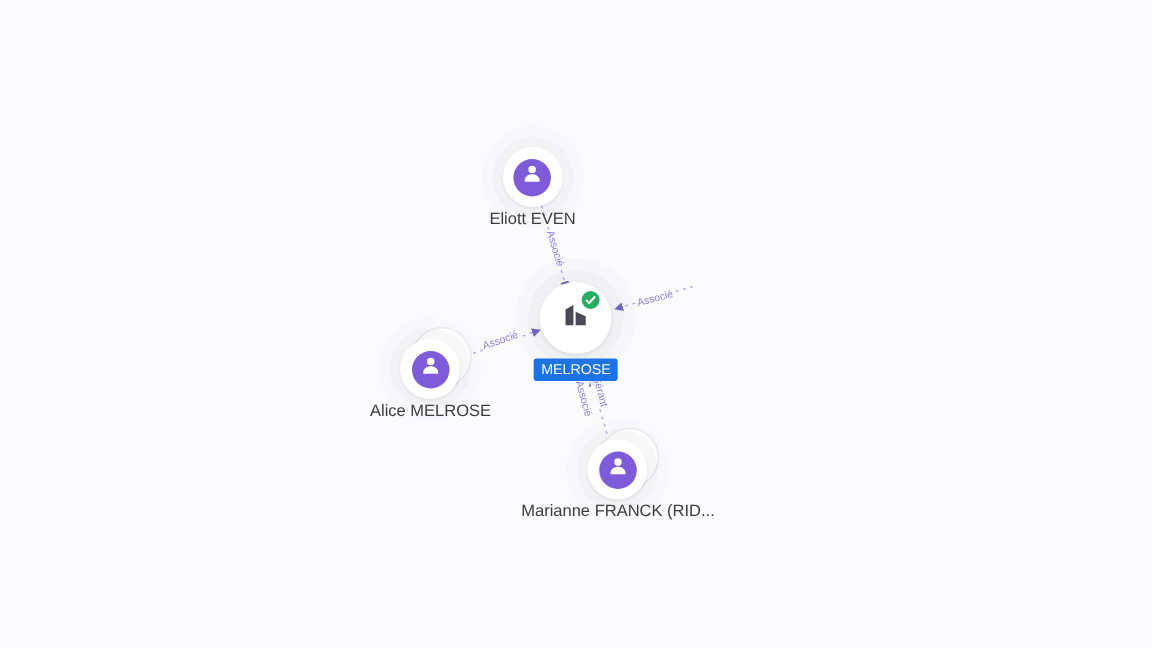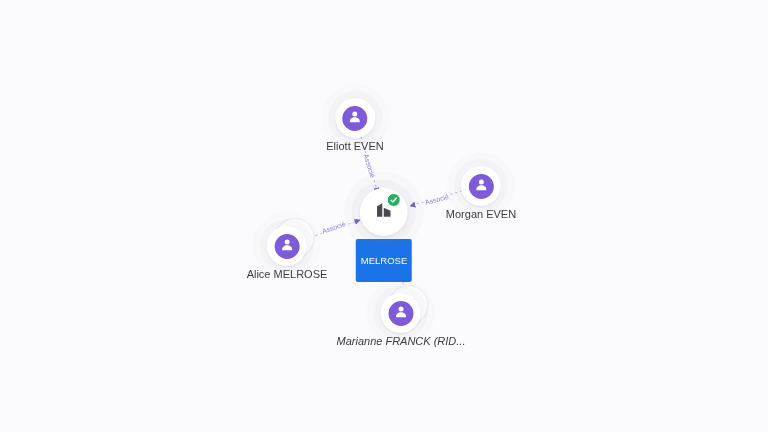--- a/index.html
+++ b/index.html
@@ -67,21 +67,21 @@
     width:12px;height:12px;border-radius:50%;
     background:#27ae60;
     border:1.5px solid #ffffff;
     display:flex;align-items:center;justify-content:center;
   }
   .company-label{
     margin-top:3px;
     background:#1a73e8;
     color:#ffffff;
     font-size:9.5px;line-height:11px;
-    padding:16px 5px;border-radius:2px;
+    padding:2px 5px;border-radius:2px;
     white-space:nowrap;
   }
 
   
   .edge-label{
     position:absolute;
     z-index:2;
     font-size:7px;line-height:8px;
     color:#8b7fe0;
     white-space:nowrap;
@@ -119,49 +119,36 @@
           <svg viewBox="0 0 24 24" width="15" height="15" fill="#ffffff">
             <circle cx="12" cy="8" r="4"></circle>
             <path d="M4 20c0-4.4 3.6-7 8-7s8 2.6 8 7v1H4z"></path>
           </svg>
         </span>
       </div>
     </div>
     <div class="node-label">Eliott EVEN</div>
   </div>
 
-  <div class="node" style="left:481px;top:166px;">
-    <div class="person-circle">
-      <div class="avatar">
-        <span>
-          <svg viewBox="0 0 24 24" width="15" height="15" fill="#ffffff">
-            <circle cx="12" cy="8" r="4"></circle>
-            <path d="M4 20c0-4.4 3.6-7 8-7s8 2.6 8 7v1H4z"></path>
-          </svg>
-        </span>
-      </div>
-    </div>
-    <div class="node-label">Morgan EVEN</div>
-  </div>
 
   <div class="node" style="left:287px;top:226px;">
     <div class="person-circle stacked">
       <div class="avatar">
         <span>
           <svg viewBox="0 0 24 24" width="15" height="15" fill="#ffffff">
             <circle cx="12" cy="8" r="4"></circle>
             <path d="M4 20c0-4.4 3.6-7 8-7s8 2.6 8 7v1H4z"></path>
           </svg>
         </span>
       </div>
     </div>
     <div class="node-label">Alice MELROSE</div>
   </div>
 
-  <div class="node" style="left:401px;top:293px;font-style:italic;">
+  <div class="node" style="left:412px;top:293px;">
     <div class="person-circle stacked">
       <div class="avatar">
         <span>
           <svg viewBox="0 0 24 24" width="15" height="15" fill="#ffffff">
             <circle cx="12" cy="8" r="4"></circle>
             <path d="M4 20c0-4.4 3.6-7 8-7s8 2.6 8 7v1H4z"></path>
           </svg>
         </span>
       </div>
     </div>

